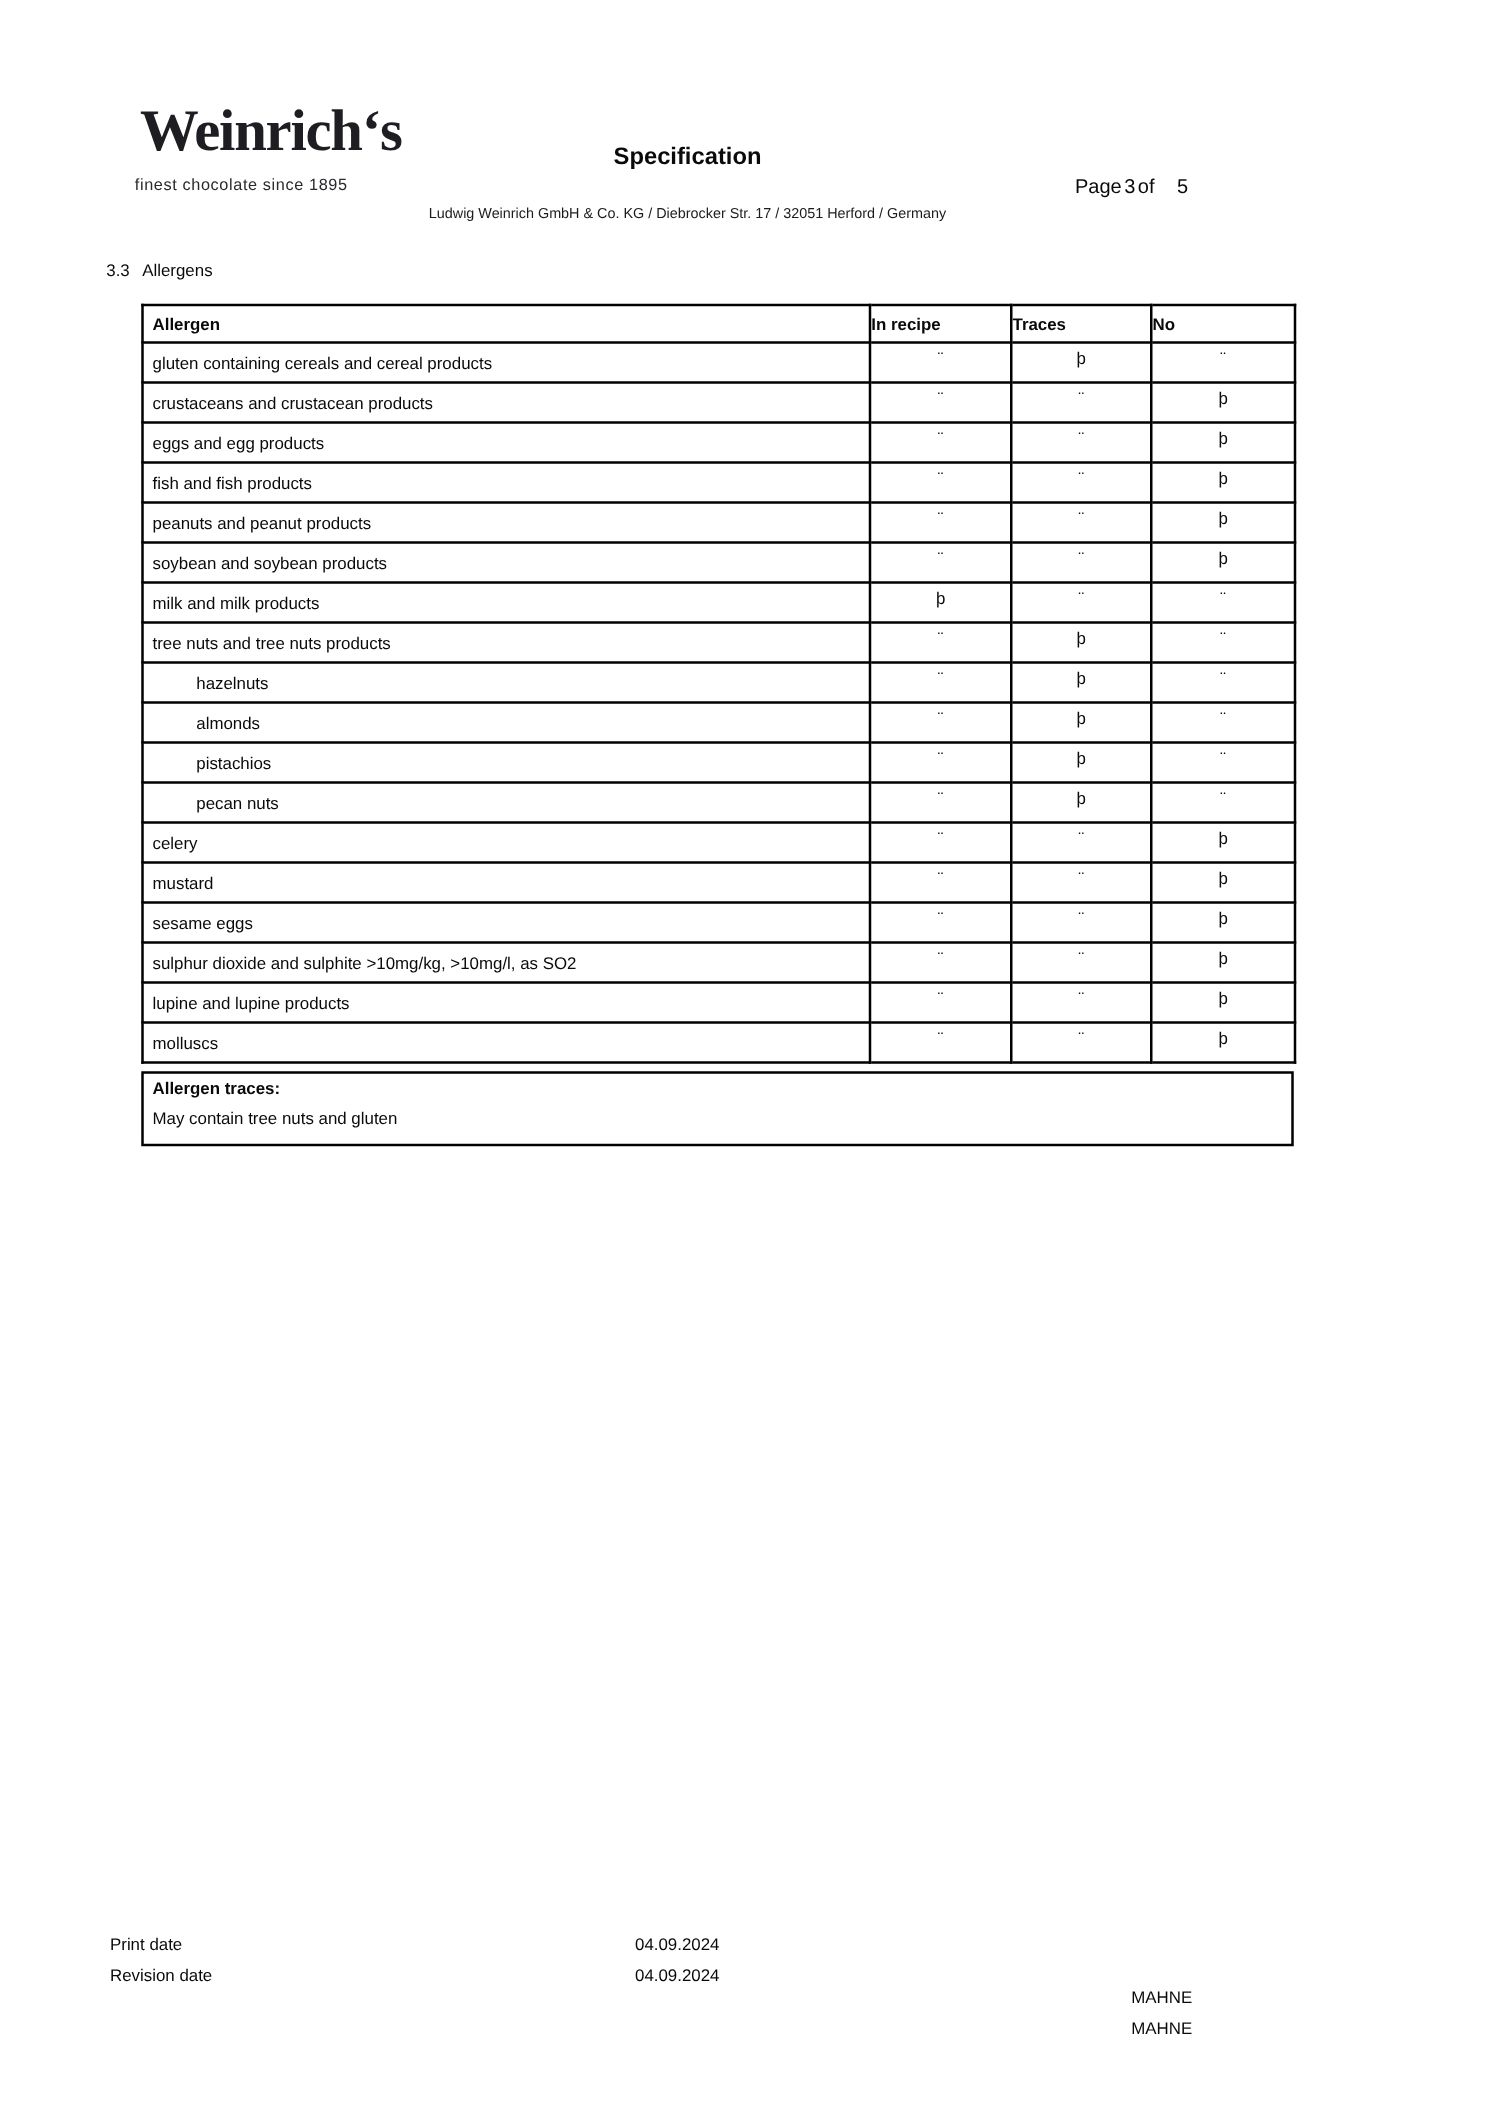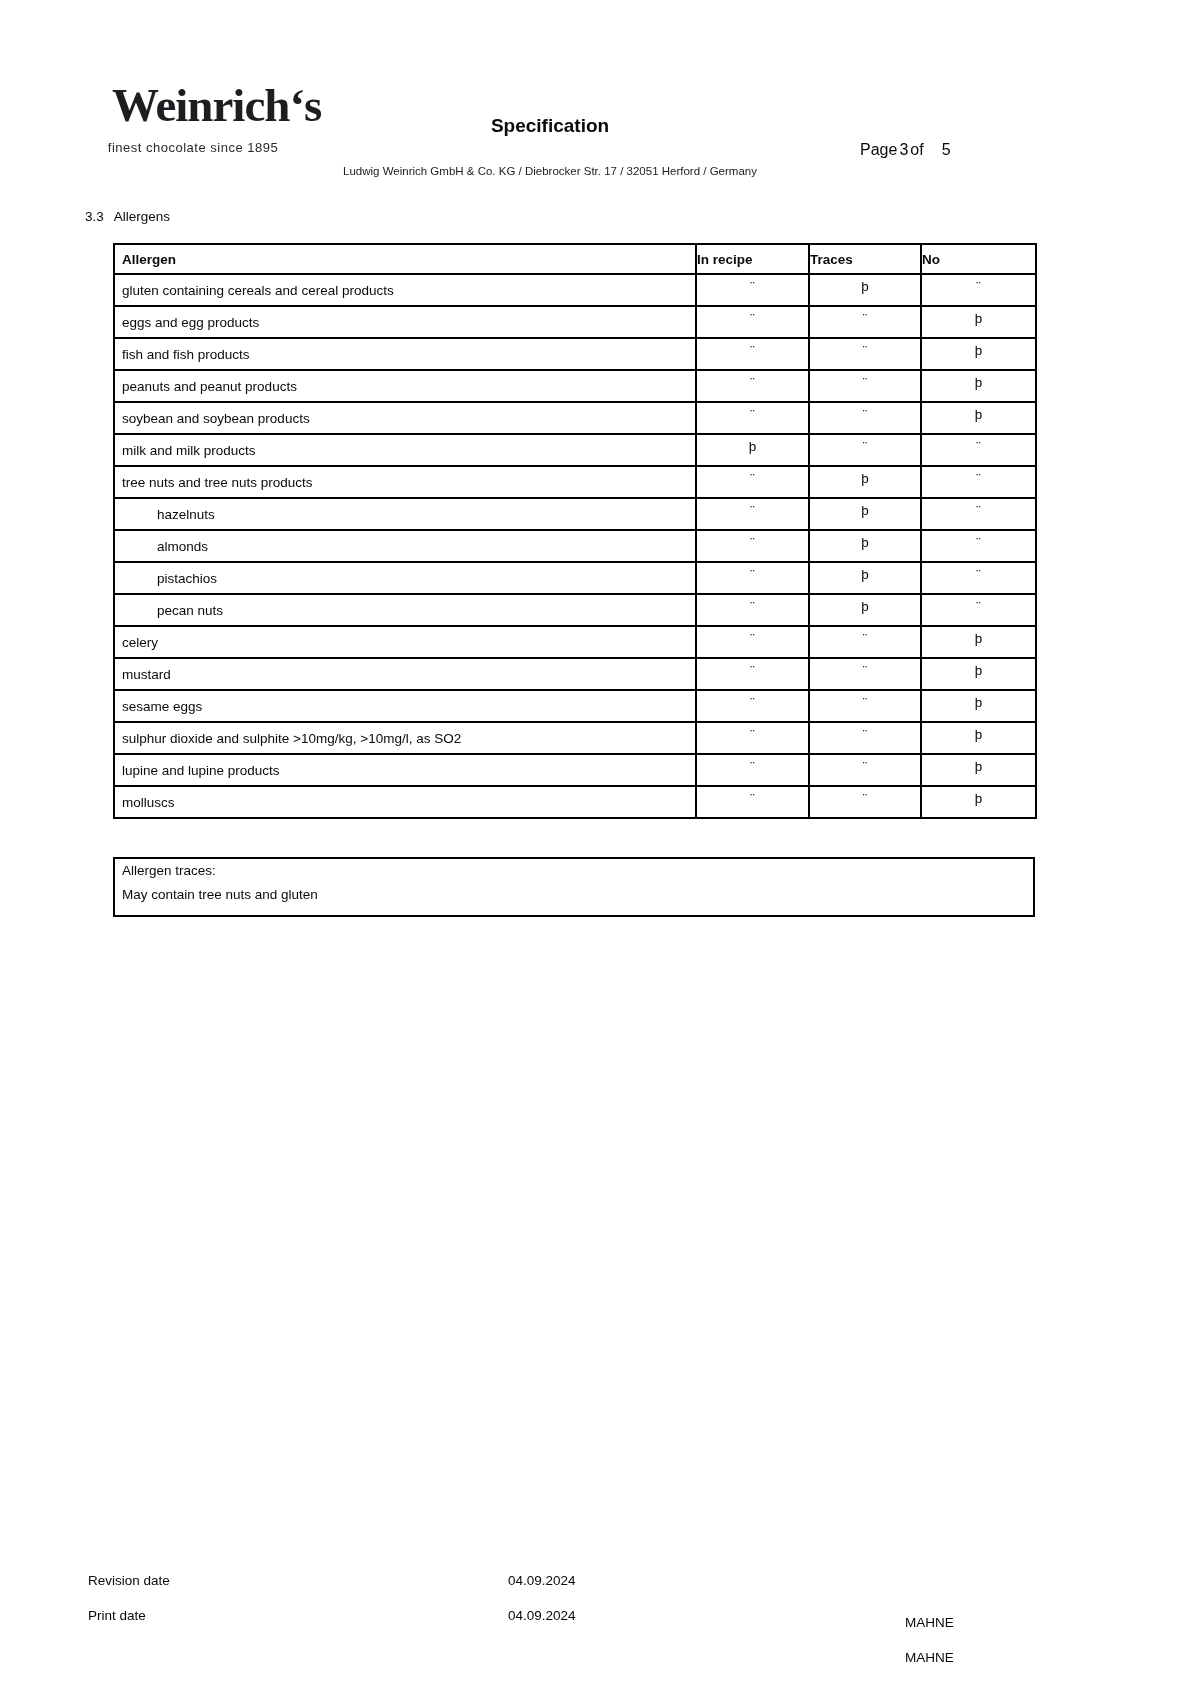--- a/index.html
+++ b/index.html
@@ -87,27 +87,27 @@
     line-height: 22px;
     padding-top: 1px;
   }
 
   
   .traces-box {
     left: 113px; top: 857px; width: 922px; height: 60px;
     border: 2px solid #000000;
     padding: 4px 7px;
   }
-  .traces-label { font-size: 13.5px; font-weight: normal; color: #0a0a0a; }
+  .traces-label { font-size: 13.5px; font-weight: bold; color: #0a0a0a; }
   .traces-text  { font-size: 13.5px; margin-top: 9px; color: #0a0a0a; }
 
   
   .footer-row { left: 0; width: 1190px; height: 20px; font-size: 13.5px; color: #0a0a0a; }
   .footer-row.r1 { top: 1573px; }
-  .footer-row.r2 { top: 1608px; text-align: center; }
+  .footer-row.r2 { top: 1548px; text-align: center; }
   .footer-label  { position: absolute; left: 88px; }
   .footer-date   { position: absolute; left: 508px; }
   .footer-author { position: absolute; left: 905px; margin-top: 42px; }
 </style>
 </head>
 <body>
 
 <div class="abs logo">
   <div class="brand">Weinrich‘s</div>
   <div class="tagline">finest chocolate since 1895</div>
@@ -142,20 +142,26 @@
       </tr>
     </thead>
     <tbody id="allergen-tbody">
   <tr>
     <td class="name-cell">gluten containing cereals and cereal products</td>
     <td class="sym-cell">¨</td>
     <td class="sym-cell">þ</td>
     <td class="sym-cell">¨</td>
   </tr>
 
+  <tr>
+    <td class="name-cell">crustaceans and crustacean products</td>
+    <td class="sym-cell">¨</td>
+    <td class="sym-cell">¨</td>
+    <td class="sym-cell">þ</td>
+  </tr>
 
   <tr>
     <td class="name-cell">eggs and egg products</td>
     <td class="sym-cell">¨</td>
     <td class="sym-cell">¨</td>
     <td class="sym-cell">þ</td>
   </tr>
 
   <tr>
     <td class="name-cell">fish and fish products</td>

